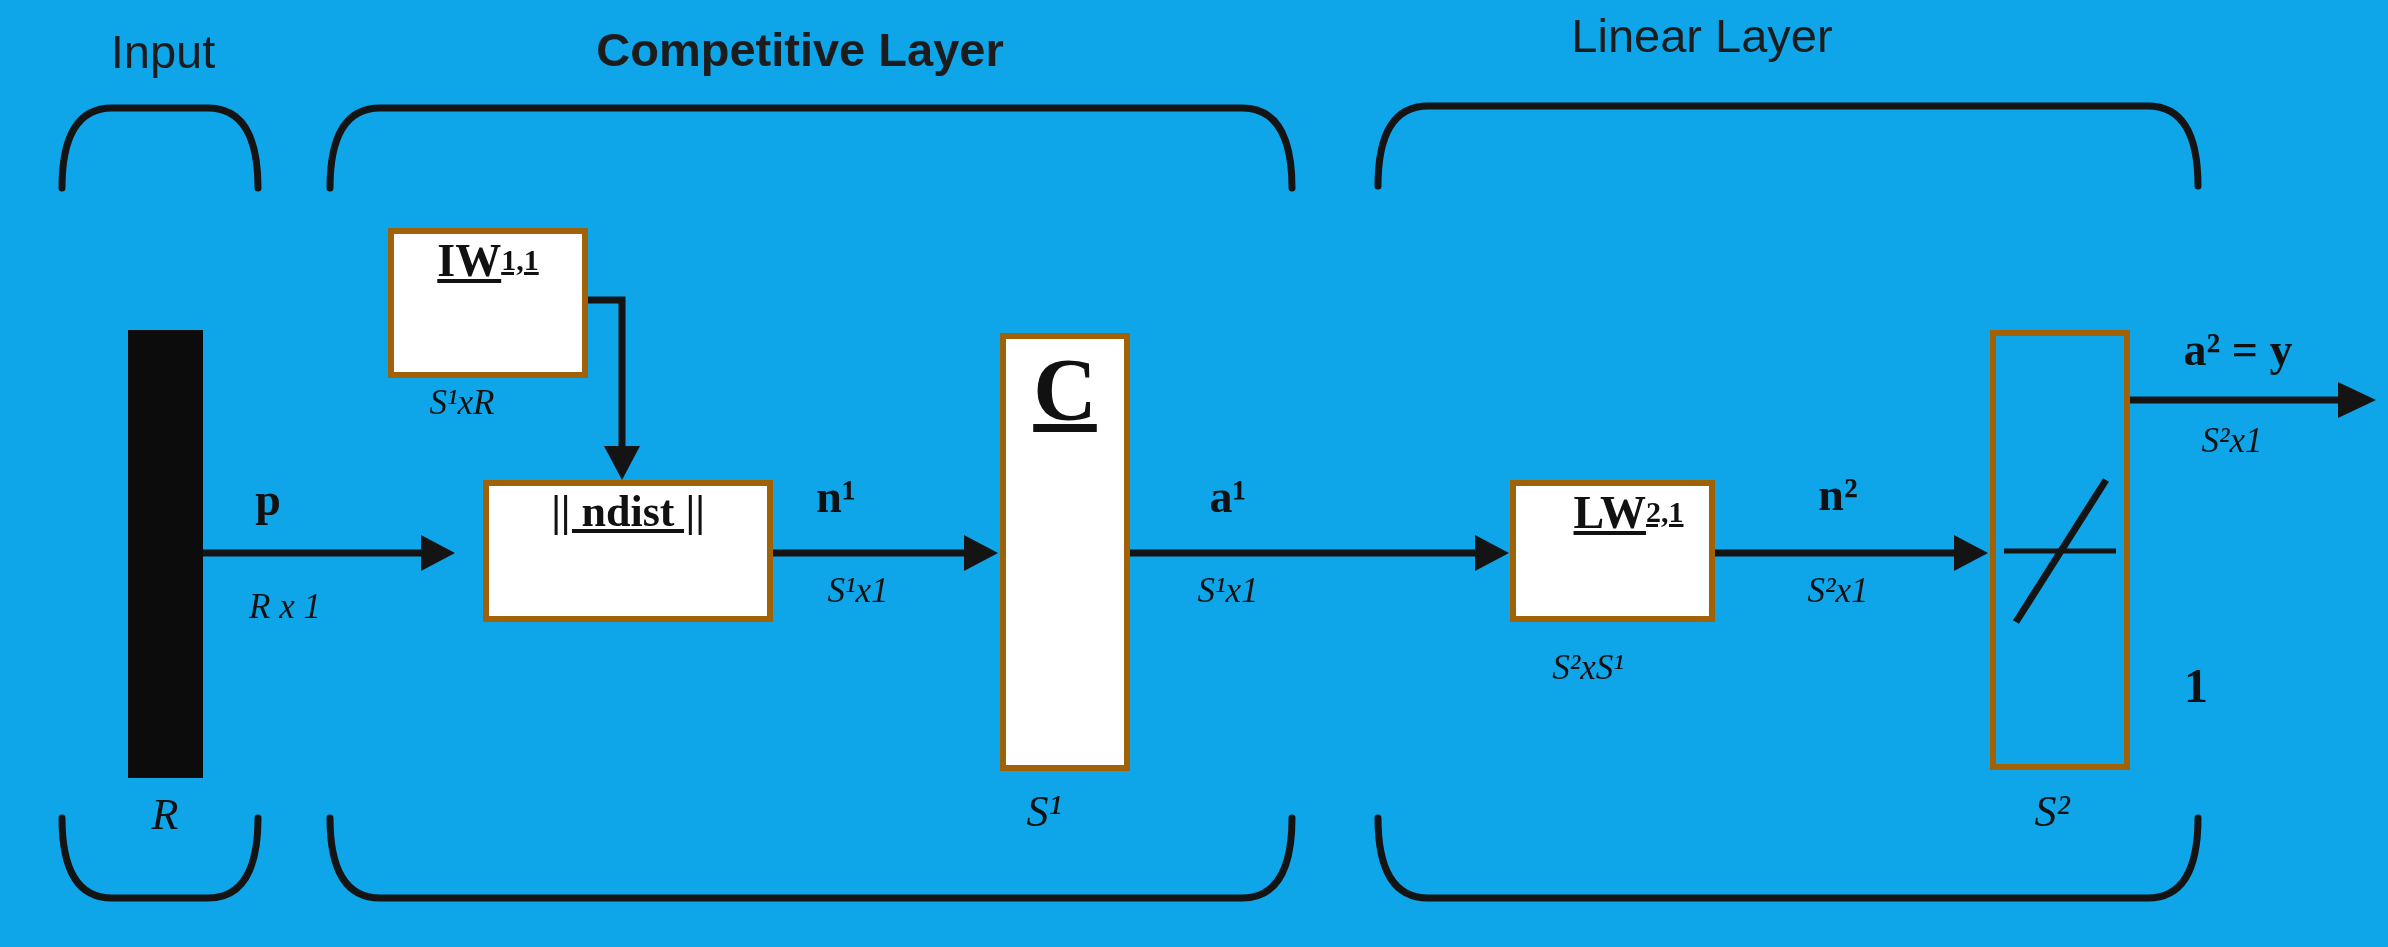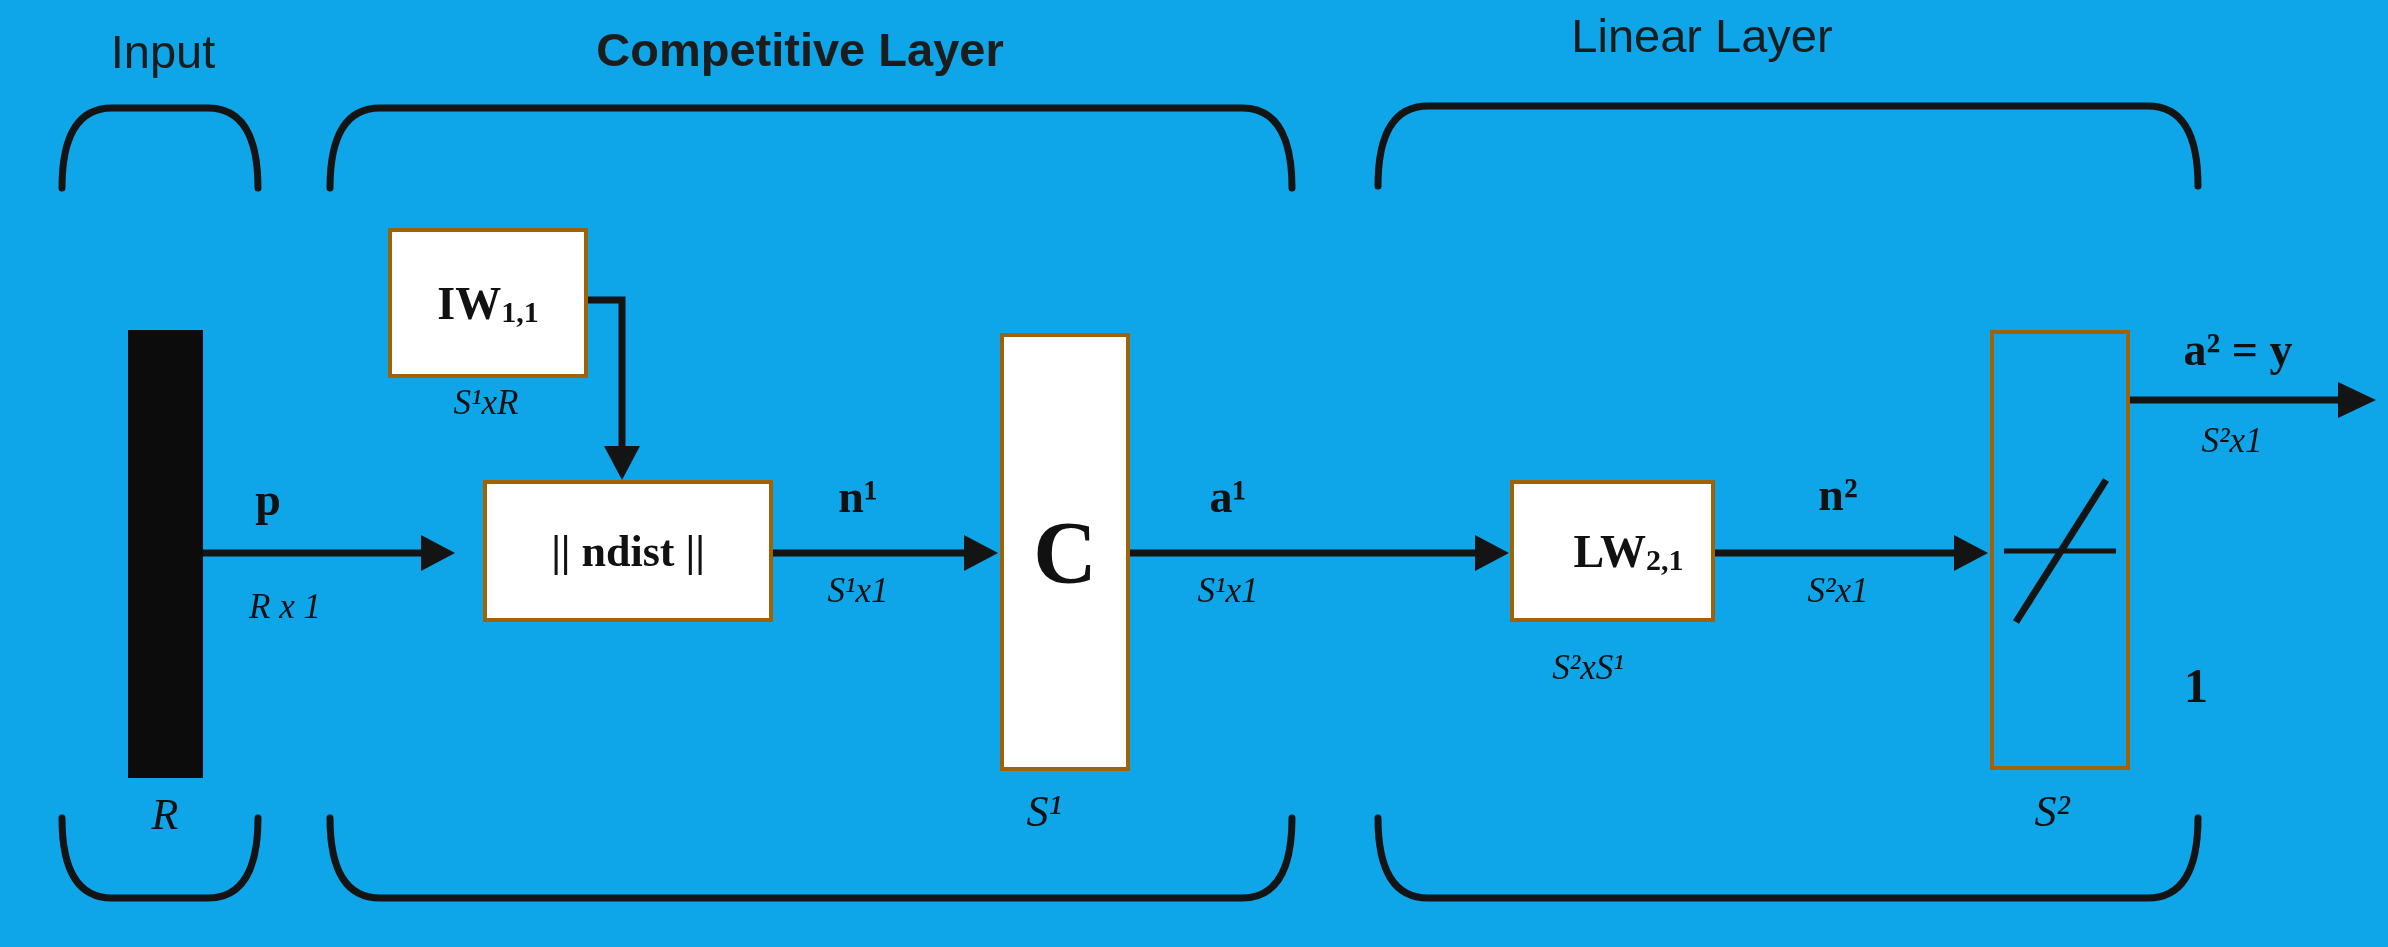--- a/index.html
+++ b/index.html
@@ -20,26 +20,27 @@
     font-family: "Liberation Sans", "DejaVu Sans", sans-serif;
     font-size: 47px;
     line-height: 1;
     color: #1c1c1c;
     white-space: nowrap;
   }
 
   .box {
     position: absolute;
     box-sizing: border-box;
-    border: 4px solid #a16207;
+    border: 6px solid #a16207;
     background: #ffffff;
     display: flex;
-    align-items: center;
+    align-items: flex-start;
     justify-content: center;
     white-space: nowrap;
+    text-decoration: underline;
   }
   .box.transparent { background: transparent; }
 
   .math {
     position: absolute;
     transform: translateX(-50%);
     line-height: 1;
     white-space: nowrap;
     color: #111111;
   }
@@ -112,22 +113,22 @@
     <span class="wname">LW</span>
       <span class="wsub">2,1</span>
   </div>
 
   <div class="box transparent" style="left:1990px; top:330px; width:140px; height:440px;"></div>
 
   <div class="math bold-label" style="left:268px; top:477px;">p</div>
   <div class="math dim-label" style="left:285px; top:589px;">R x 1</div>
   <div class="math size-label" style="left:165px; top:793px;">R</div>
 
-  <div class="math dim-label" style="left:486px; top:385px;text-align:center;">S¹xR</div>
-  <div class="math bold-label" style="left:858px; top:474px;">n¹</div>
+  <div class="math dim-label" style="left:462px; top:385px;text-align:center;">S¹xR</div>
+  <div class="math bold-label" style="left:836px; top:474px;">n¹</div>
   <div class="math dim-label" style="left:858px; top:573px;">S¹x1</div>
   <div class="math size-label" style="left:1044px; top:790px;">S¹</div>
   <div class="math bold-label" style="left:1228px; top:474px;">a¹</div>
   <div class="math dim-label" style="left:1228px; top:573px;">S¹x1</div>
 
   <div class="math dim-label" style="left:1588px; top:650px;">S²xS¹</div>
   <div class="math bold-label" style="left:1838px; top:472px;">n²</div>
   <div class="math dim-label" style="left:1838px; top:573px;">S²x1</div>
   <div class="math size-label" style="left:2052px; top:790px;">S²</div>
   <div class="math bias-label" style="left:2196px; top:662px;">1</div>

